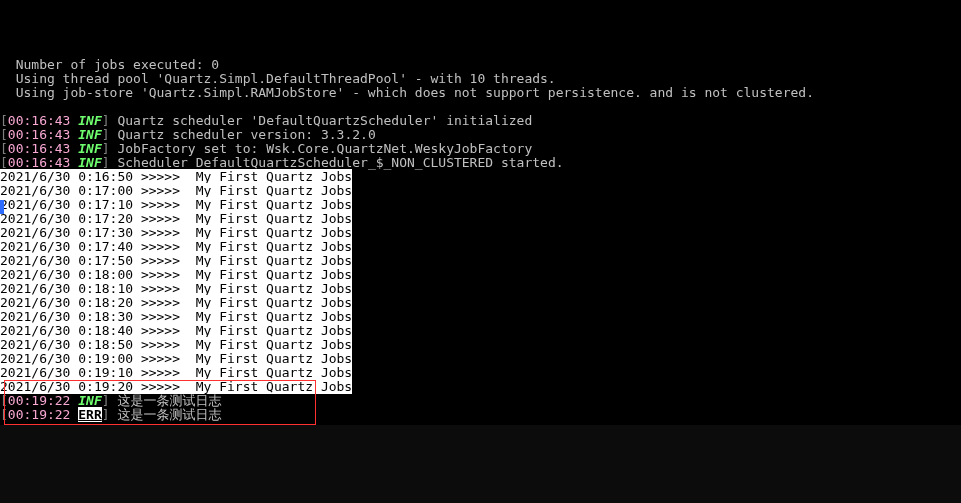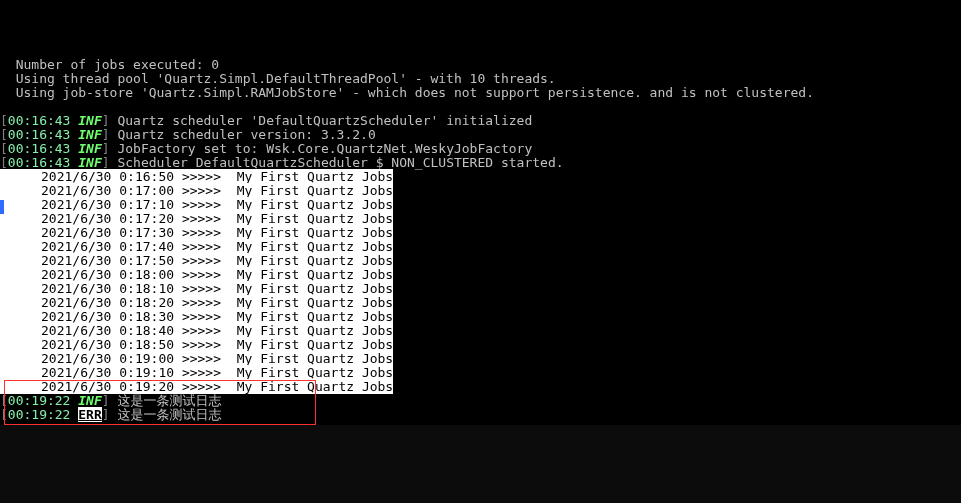--- a/index.html
+++ b/index.html
@@ -11,24 +11,24 @@
     color: #c0c0c0;
     width: 961px;
     height: 503px;
     overflow: hidden;
     white-space: pre;
     padding-top: 2px;
     position: relative;
   }
   .line { height: 14px; }
   .bracket { color: #808080; }
-  .ts { color: #86efac; }
+  .ts { color: #f9a8d4; }
   .lvl-inf { color: #6fff6f; font-weight: bold; font-style: italic; }
   .lvl-err { color: #000; background: #ffffff; font-weight: bold; text-decoration: underline; }
-  .sel { background: #ffffff; color: #000; padding-left: 41px; }
+  .sel { background: #ffffff; color: #000; }
   .scroll-left {
     position: absolute;
     left: 0; top: 200px;
     width: 4px; height: 14px;
     background: #2d6cff;
   }
   .highlight-box {
     position: absolute;
     left: 4px;
     top: 380px;

